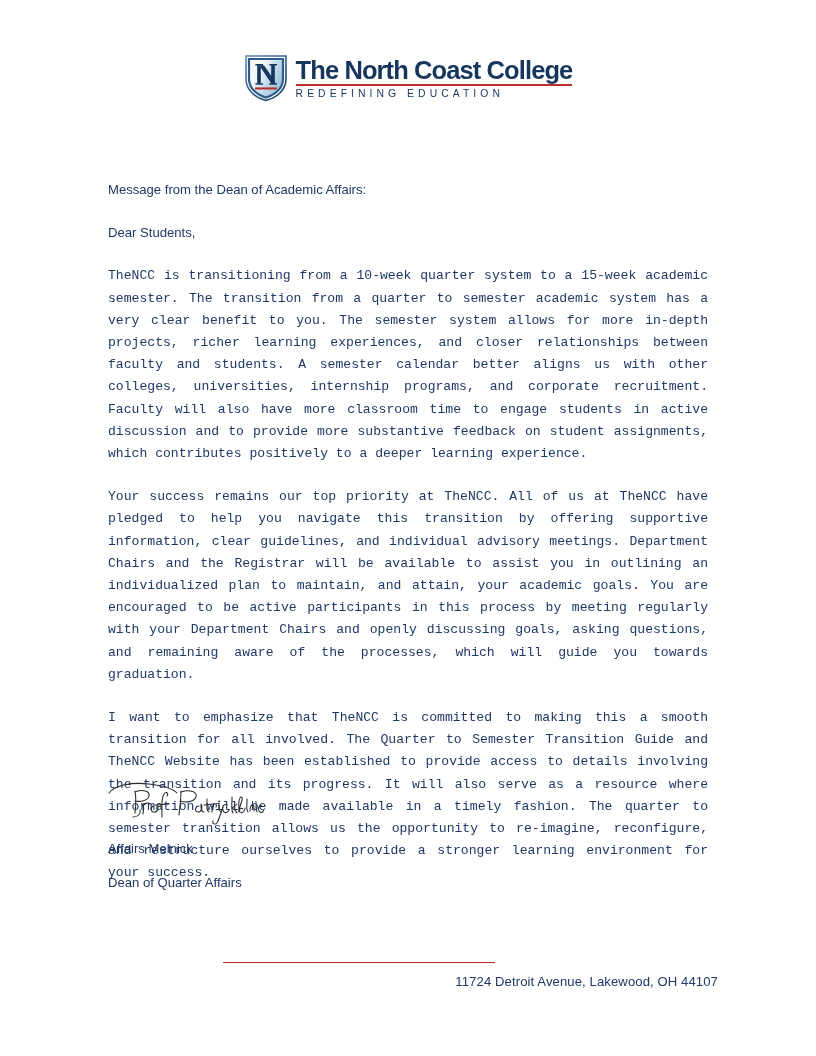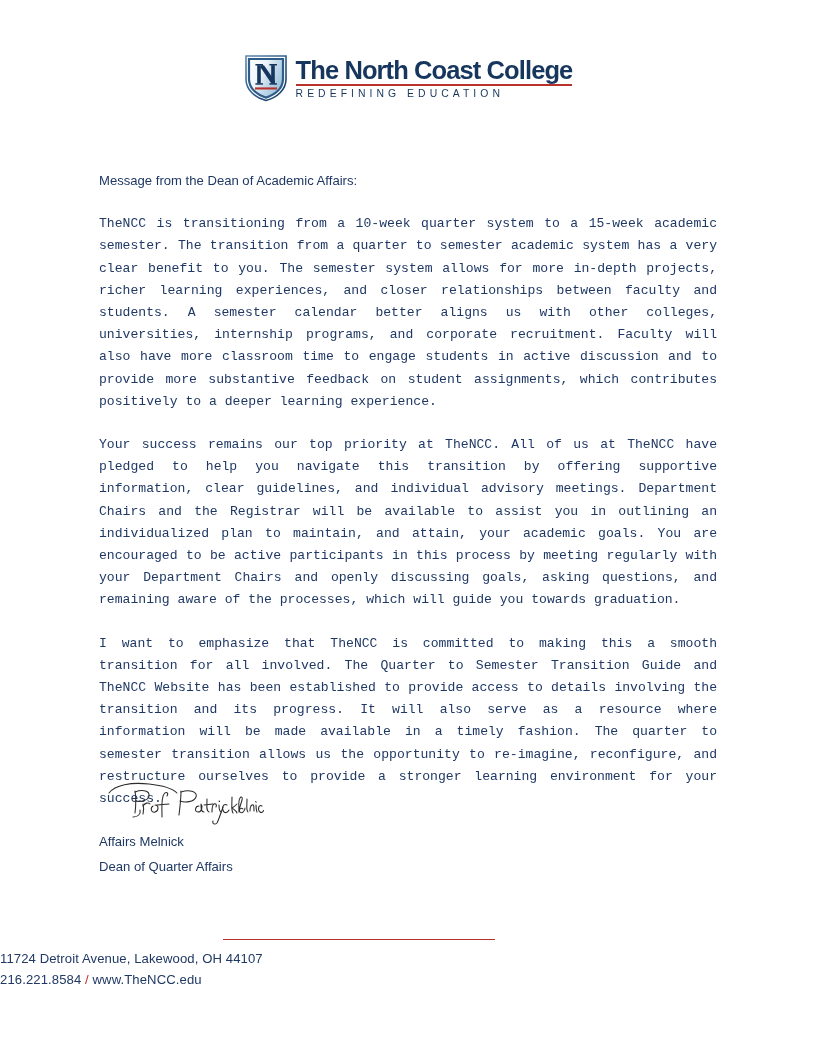--- a/index.html
+++ b/index.html
@@ -78,21 +78,21 @@
     width: 626px;
     color: #1F3864;
   }
   .salutation-line,
   .para,
   .closing,
   .signer-line {
     font-size: 13.1px;
     line-height: 22.2px;
     color: #1F3864;
-    margin: 4px;
+    margin: 13px;
   }
   .salutation-line { margin-bottom: 21px; }
   .para {
     text-align: justify;
     text-justify: inter-word;
     margin-bottom: 21px;
     font-family: Liberation Mono, monospace;
   }
   .para:last-of-type { margin-bottom: 0; }
 
@@ -110,23 +110,23 @@
     margin: 4px 0 6px 10px;
     width: 160px;
     height: 48px;
   }
   .signer-line { line-height: 21px; }
 
   
   .footer {
     position: absolute;
     left: 0;
-    top: 939px;
+    top: 962px;
     width: 718px;
-    text-align: left;
+    text-align: right;
   }
   .footer-rule {
     width: 272px;
     height: 1.4px;
     background: #B9312B;
     margin: 0 auto 8px auto;
   }
   .footer-line {
     font-size: 13.1px;
     line-height: 21px;
@@ -179,20 +179,21 @@
         <div class="wordmark-main">The North Coast College</div>
         <div class="wordmark-rule"></div>
         <div class="wordmark-sub">REDEFINING EDUCATION</div>
       </div>
 
     </div>
   </div>
 
   <div class="body-block">
     <p class="salutation-line">Message from the Dean of Academic Affairs:</p>
+    <p class="salutation-line">Dear Students,</p>
     <p class="para">TheNCC is transitioning from a 10-week quarter system to a 15-week academic semester. The transition from a quarter to semester academic system has a very clear benefit to you. The semester system allows for more in-depth projects, richer learning experiences, and closer relationships between faculty and students. A semester calendar better aligns us with other colleges, universities, internship programs, and corporate recruitment. Faculty will also have more classroom time to engage students in active discussion and to provide more substantive feedback on student assignments, which contributes positively to a deeper learning experience.</p>
     <p class="para">Your success remains our top priority at TheNCC. All of us at TheNCC have pledged to help you navigate this transition by offering supportive information, clear guidelines, and individual advisory meetings. Department Chairs and the Registrar will be available to assist you in outlining an individualized plan to maintain, and attain, your academic goals. You are encouraged to be active participants in this process by meeting regularly with your Department Chairs and openly discussing goals, asking questions, and remaining aware of the processes, which will guide you towards graduation.</p>
     <p class="para">I want to emphasize that TheNCC is committed to making this a smooth transition for all involved. The Quarter to Semester Transition Guide and TheNCC Website has been established to provide access to details involving the transition and its progress. It will also serve as a resource where information will be made available in a timely fashion. The quarter to semester transition allows us the opportunity to re-imagine, reconfigure, and restructure ourselves to provide a stronger learning environment for your success.</p>
   </div>
 
   <div class="closing-block">
 
     <svg class="signature-img" viewBox="0 0 160 48">
       <g fill="none" stroke="#2b2b2b" stroke-width="1.05" stroke-linecap="round" stroke-linejoin="round">
 
@@ -232,18 +233,15 @@
       </g>
     </svg>
 
     <p class="signer-line">Affairs Melnick</p>
     <p class="signer-line">Dean of Quarter Affairs</p>
   </div>
 
   <div class="footer">
     <div class="footer-rule"></div>
     <div class="footer-line">11724 Detroit Avenue, Lakewood, OH 44107</div>
-    <div class="footer-line">
-      <span>216.221.8584</span><span>&nbsp;</span><span class="slash">/</span><span>&nbsp;</span><span>www.TheNCC.edu</span>
-    </div>
   </div>
 
 </div>
 
 </body></html>

